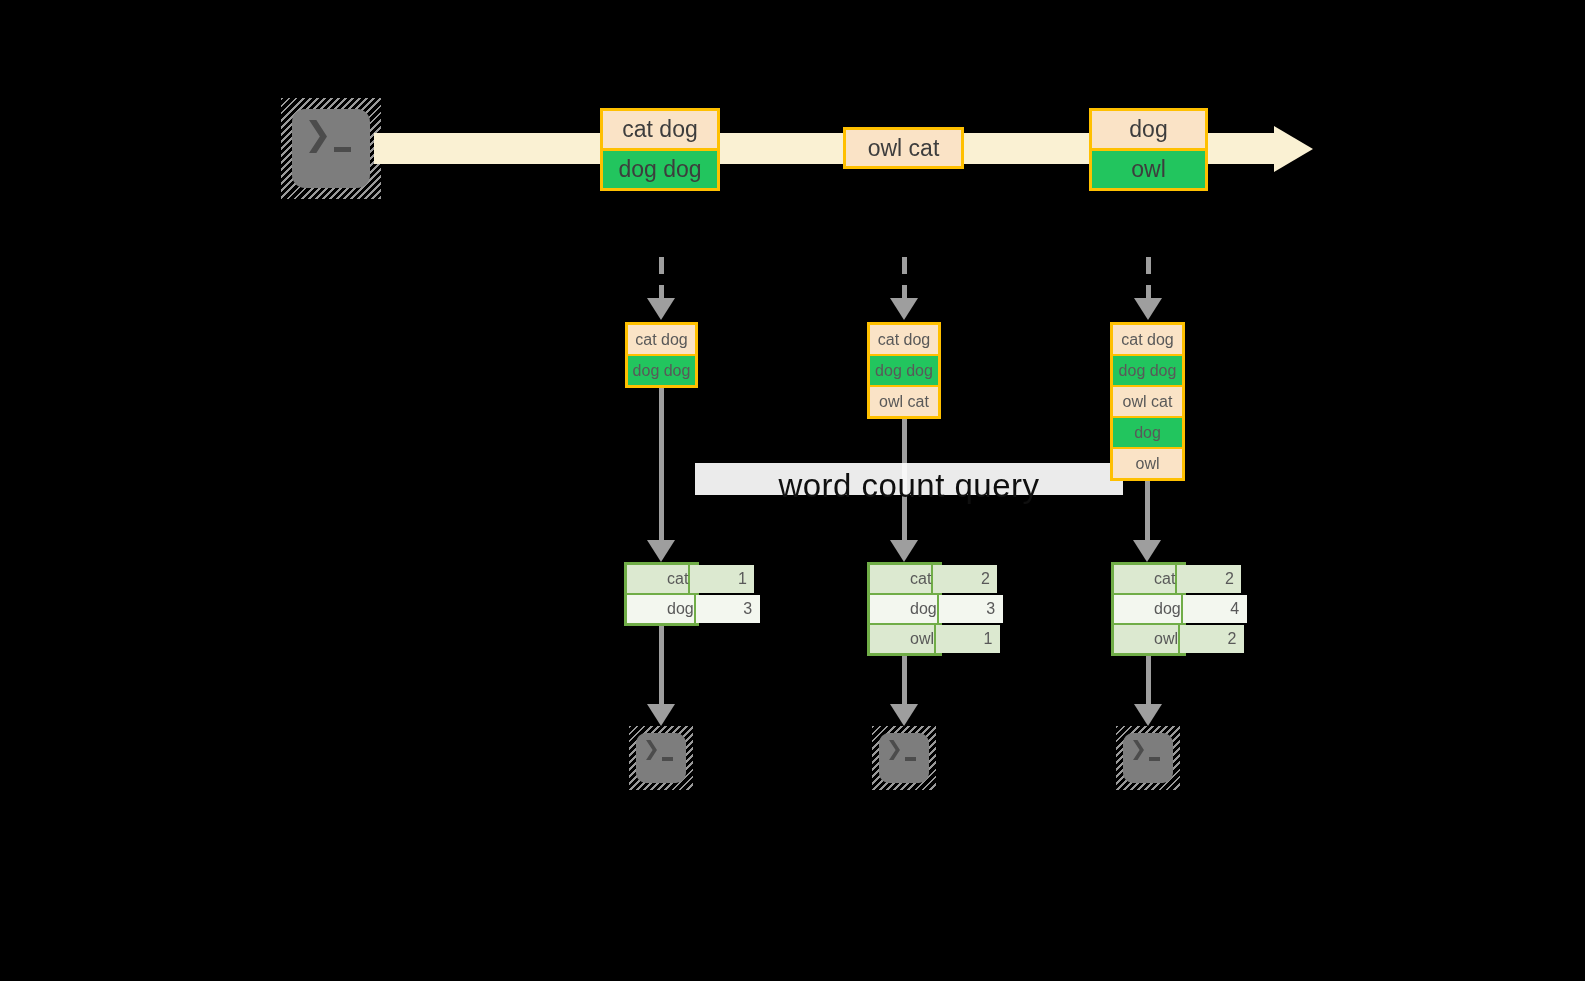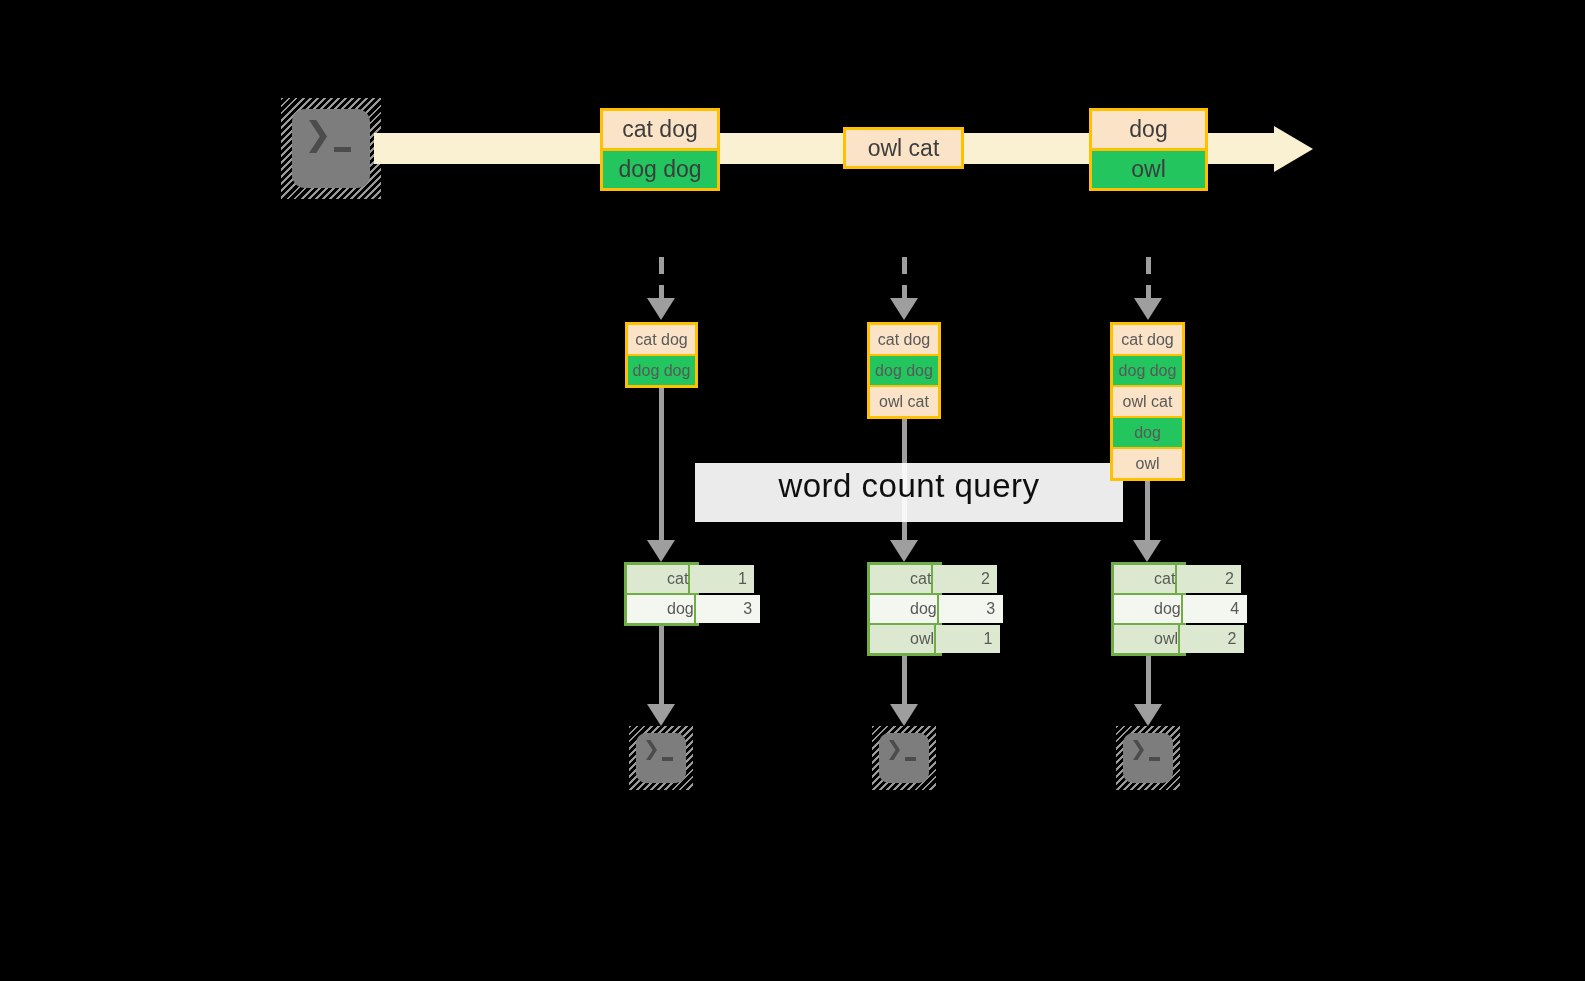--- a/index.html
+++ b/index.html
@@ -39,21 +39,21 @@
   .gval{flex:0 0 24px;}
   .row-green span{background:#DCE9D0;}
   .row-white span{background:#F3F7EF;}
   
   .varrow{position:absolute;width:28px;z-index:1;}
   .a-shaft{position:absolute;left:11.5px;width:5px;top:0;bottom:16px;background:#9E9E9E;}
   .a-shaft.dash{background:repeating-linear-gradient(to bottom,#9E9E9E 0 17px,rgba(0,0,0,0) 17px 28px);}
   .a-head{position:absolute;left:0;bottom:0;width:0;height:0;
     border-left:14px solid transparent;border-right:14px solid transparent;border-top:22px solid #9E9E9E;}
   
-  .qband{position:absolute;left:695px;top:463px;width:428px;height:59px;background:rgba(255,255,255,0.92);
+  .qband{position:absolute;left:695px;top:463px;width:428px;height:32px;background:rgba(255,255,255,0.92);
     z-index:2;text-align:center;}
   .qband span{line-height:45px;font-size:33px;font-weight:300;color:#0f0f0f;letter-spacing:0.5px;}
   .z4{z-index:4;}
 </style>
 </head>
 <body>
 
 <div class="canvas">
 
   <div class="term big" style="left:281px;top:98px;width:100px;height:101px;">

